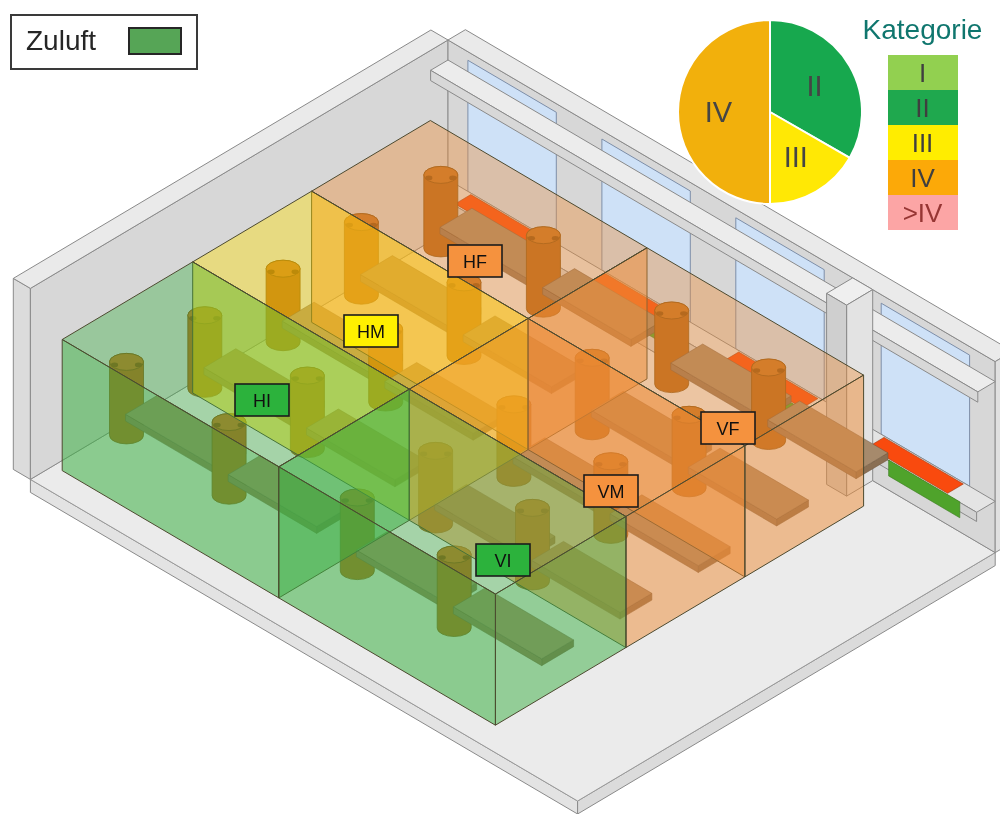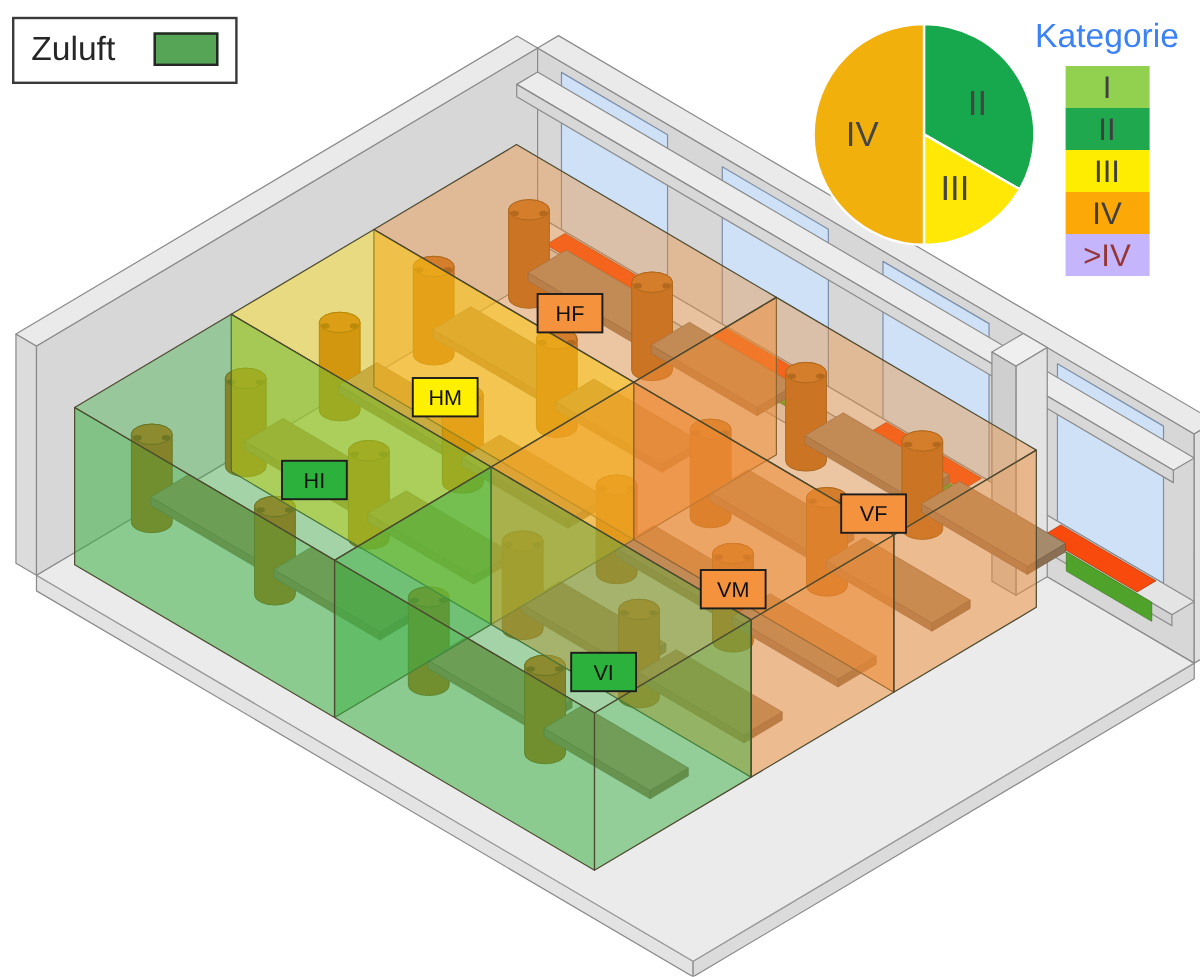--- a/index.html
+++ b/index.html
@@ -7,21 +7,21 @@
           font-family:"Liberation Sans",sans-serif;}
   #scene{position:absolute;left:0;top:0;}
   #pie{position:absolute;left:676px;top:14px;z-index:2;}
   .air-legend{position:absolute;left:10px;top:14px;z-index:3;background:#fff;
               border:2px solid #3a3a3a;padding:11px 14px 13px 14px;
               display:flex;flex-direction:column;gap:12px;}
   .air-row{display:flex;align-items:center;gap:22px;}
   .air-label{font-size:28px;color:#262626;width:80px;line-height:1;}
   .air-swatch{width:54px;height:28px;border:2px solid #262626;box-sizing:border-box;}
   .kat-legend{position:absolute;left:845px;top:16px;width:155px;z-index:3;}
-  .kat-title{font-size:28px;color:#3b82f6;text-align:center;margin-bottom:11px;line-height:1;}
+  .kat-title{font-size:28px;color:#0f766e;text-align:center;margin-bottom:11px;line-height:1;}
   .kat-cells{width:70px;margin:0 auto;}
   .kat-cell{height:35px;display:flex;align-items:center;justify-content:center;
             font-size:26px;line-height:1;}
   svg text{font-family:"Liberation Sans",sans-serif;}
 </style>
 </head>
 <body>
 
 <div class="canvas">
 
@@ -334,17 +334,17 @@
     </div>
   </div>
 
   <div class="kat-legend">
     <div class="kat-title">Kategorie</div>
     <div class="kat-cells">
       <div class="kat-cell" style="background: rgb(146, 208, 80); color: rgb(63, 63, 63);">I</div>
       <div class="kat-cell" style="background: rgb(31, 168, 78); color: rgb(63, 63, 63);">II</div>
       <div class="kat-cell" style="background: rgb(255, 237, 0); color: rgb(63, 63, 63);">III</div>
       <div class="kat-cell" style="background: rgb(252, 169, 8); color: rgb(63, 63, 63);">IV</div>
-      <div class="kat-cell" style="background: #c4b5fd; color: rgb(150, 54, 52);">&gt;IV</div>
+      <div class="kat-cell" style="background: #fca5a5; color: rgb(150, 54, 52);">&gt;IV</div>
     </div>
   </div>
 
 </div>
 
 </body></html>

